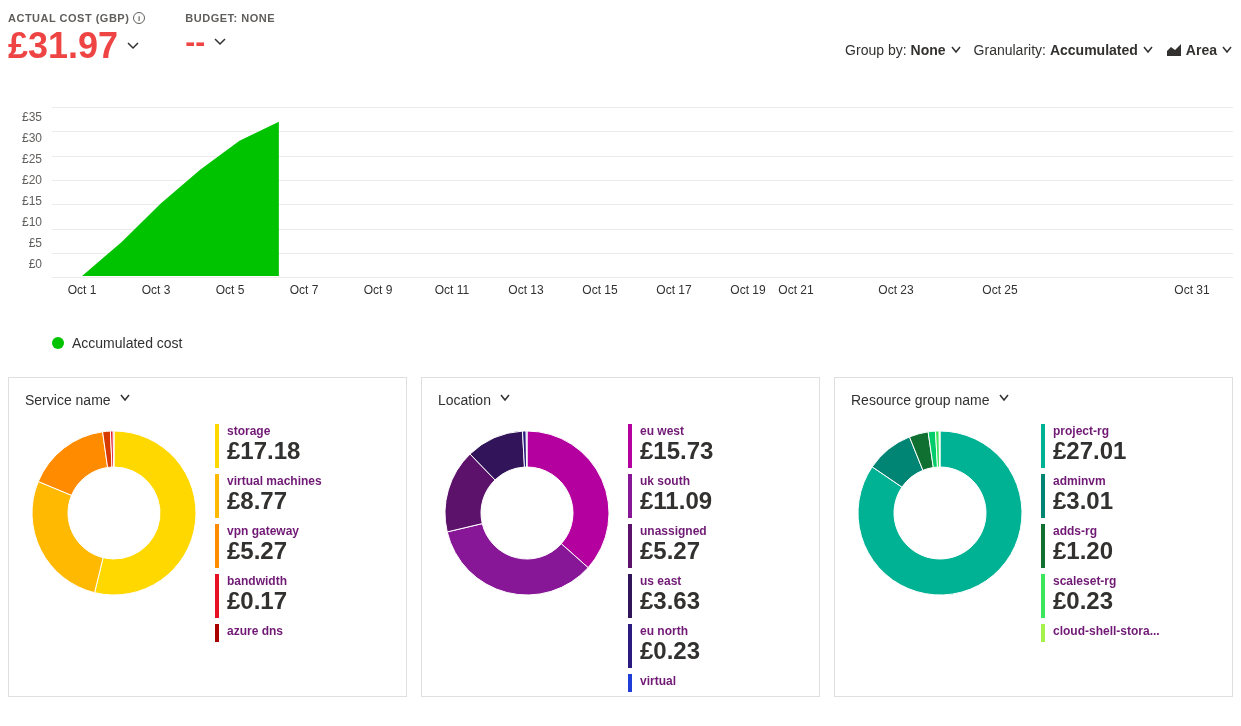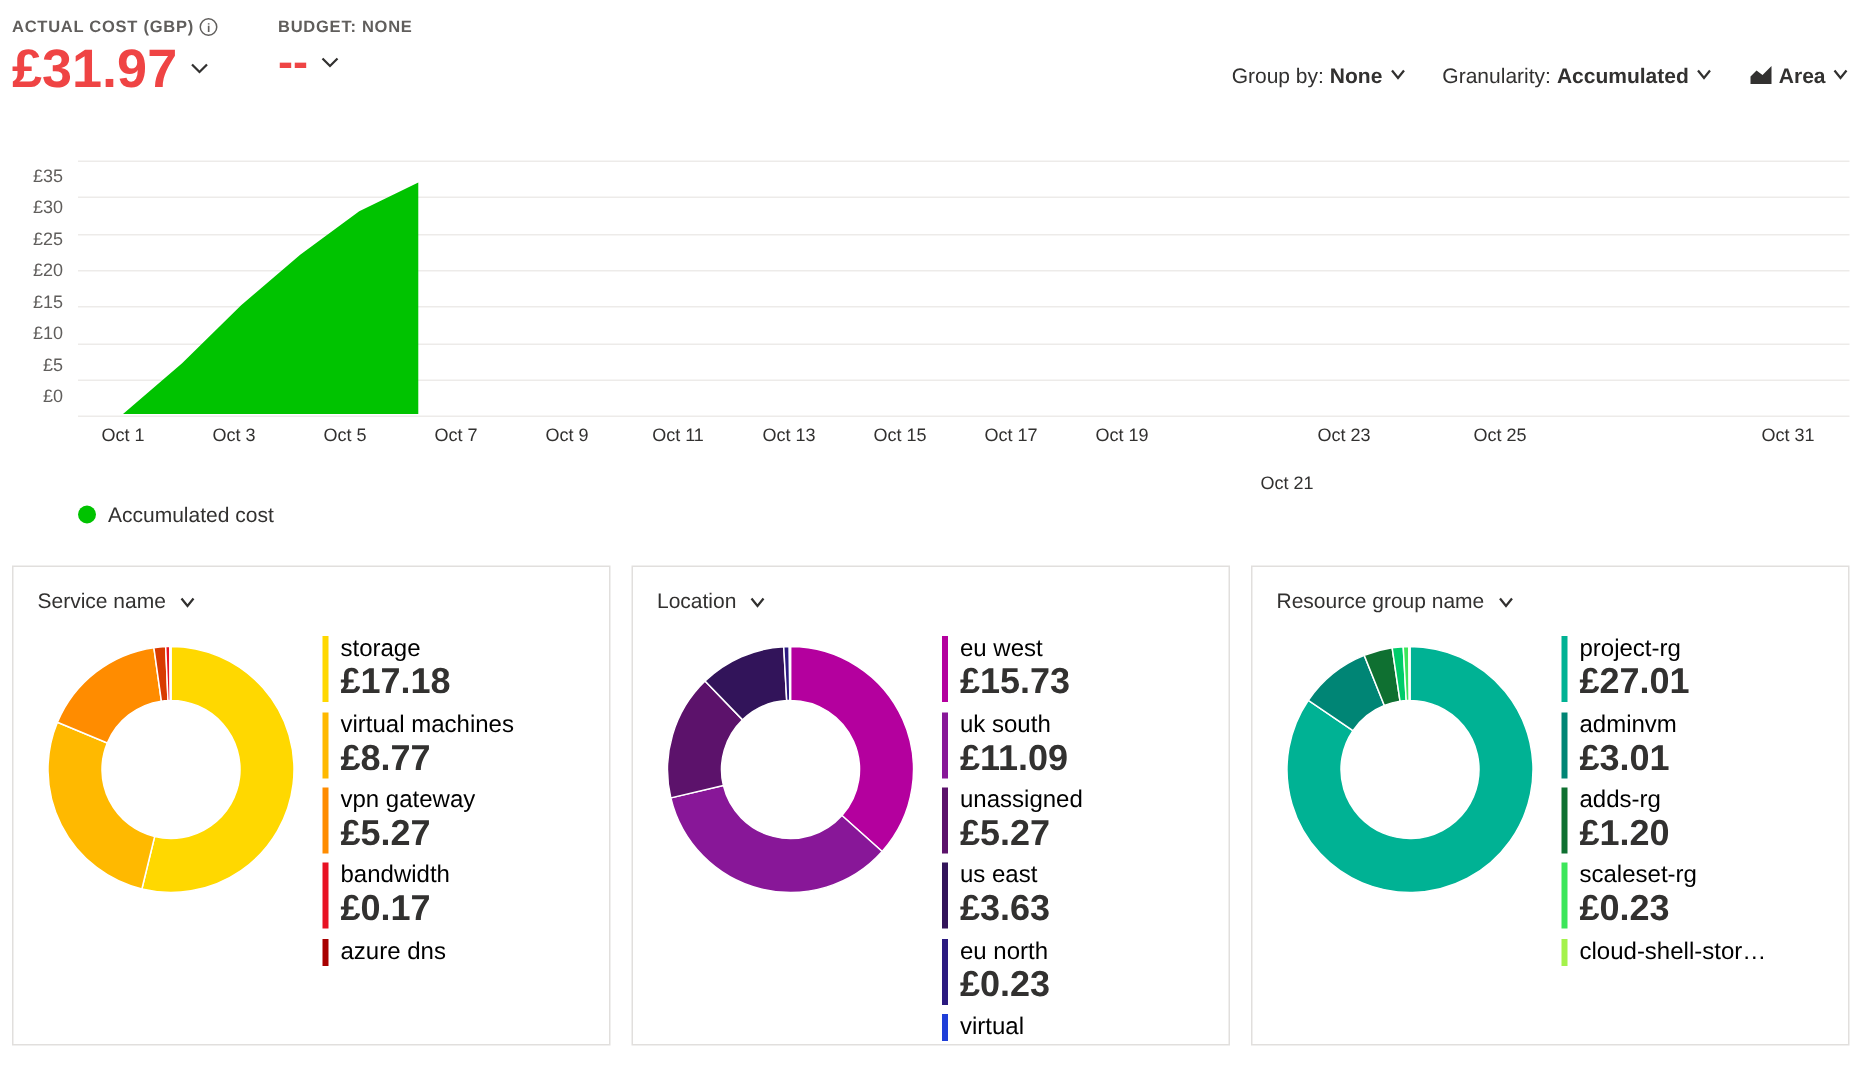--- a/index.html
+++ b/index.html
@@ -12,49 +12,49 @@
     overflow: hidden;
     padding: 0 8px;
   }
   .top-row { display: flex; align-items: flex-start; padding-top: 12px; }
   .metric-block { margin-right: 40px; }
   .metric-label { font-size: 11px; color: #605e5c; letter-spacing: 0.5px; font-weight: 600; display: flex; align-items: center; gap: 4px; }
   .metric-value-row { display: flex; align-items: center; gap: 8px; }
   .metric-value { font-size: 36px; font-weight: 600; color: #ef4444; line-height: 1.2; }
   .metric-value.small { font-size: 30px; }
   .spacer { flex: 1; }
-  .controls { display: flex; align-items: center; gap: 24px; font-size: 14px; color: #323130; margin-top: 30px; }
+  .controls { display: flex; align-items: center; gap: 12px; font-size: 14px; color: #323130; margin-top: 30px; }
   .ctrl { display: flex; align-items: center; gap: 4px; cursor: pointer; }
   .ctrl .ctrl-val { font-weight: 600; }
   .info-icon { width:12px; height:12px; border:1px solid #605e5c; border-radius:50%; display:inline-flex; align-items:center; justify-content:center; font-size:8px; color:#605e5c; }
 
   
   .chart-area-container { margin-top: 40px; position: relative; }
   .yaxis { position:absolute; left:0; top:0; text-align:right; font-size:12px; color:#605e5c; }
   .yaxis div { height: 21px; line-height:21px; width: 34px; }
   .plot { margin-left: 44px; height: 170px; position: relative; border-bottom: 1px solid transparent; }
   .gridline { position:absolute; left:0; right:0; border-top:1px solid #edebe9; }
   .area-svg { position:absolute; left:0; bottom:0; width:100%; height:100%; }
   .xaxis { margin-left:44px; display:flex; font-size:12px; color:#323130; margin-top:6px; }
   .xaxis .tick { flex:0 0 auto; }
   .legend-row { display:flex; align-items:center; gap:8px; margin-left:44px; margin-top:34px; font-size:14px; }
   .dot { width:12px; height:12px; border-radius:50%; background:#00c300; }
 
   
   .cards { display:flex; gap:14px; margin-top:26px; }
   .card { border:1px solid #e1dfdd; flex:1; padding:14px 16px 8px 16px; height:320px; overflow:hidden; }
-  .card-title-row { display:flex; align-items:flex-end; gap:8px; font-size:14px; margin-bottom:16px; cursor:pointer; }
+  .card-title-row { display:flex; align-items:flex-start; gap:8px; font-size:14px; margin-bottom:16px; cursor:pointer; }
   .card-body { display:flex; gap:12px; align-items:flex-start; }
   .donut-wrap { width:178px; height:178px; flex:0 0 auto; }
   .breakdown { flex:1; display:flex; flex-direction:column; gap:6px; min-width:0; }
   .bitem { display:flex; gap:8px; align-items:flex-start; min-width:0;}
   .bar { width:4px; height:44px; flex:0 0 auto; }
   .bitem.short .bar { height:18px; }
   .btexts { display:flex; flex-direction:column; min-width:0; }
-  .blabel { font-size:16px; color:#000000; white-space:nowrap; overflow:hidden; text-overflow:ellipsis; max-width:130px;}
+  .blabel { font-size:12px; color:#701a75; white-space:nowrap; overflow:hidden; text-overflow:ellipsis; max-width:130px;font-weight:bold;}
   .bvalue { font-size:24px; font-weight:600; color:#323130; line-height:1.1; }
 
   svg.chev-svg path { stroke:#323130; stroke-width:1.5; fill:none; }
   .chart-icon { width:16px; height:14px; display:inline-block;}
 </style>
 </head>
 <body>
 
 <div class="top-row">
   <div class="metric-block">
@@ -137,21 +137,21 @@
       <span class="tick" style="position: absolute; left: 30px; transform: translateX(-50%);">Oct 1</span>
       <span class="tick" style="position: absolute; left: 104px; transform: translateX(-50%);">Oct 3</span>
       <span class="tick" style="position: absolute; left: 178px; transform: translateX(-50%);">Oct 5</span>
       <span class="tick" style="position: absolute; left: 252px; transform: translateX(-50%);">Oct 7</span>
       <span class="tick" style="position: absolute; left: 326px; transform: translateX(-50%);">Oct 9</span>
       <span class="tick" style="position: absolute; left: 400px; transform: translateX(-50%);">Oct 11</span>
       <span class="tick" style="position: absolute; left: 474px; transform: translateX(-50%);">Oct 13</span>
       <span class="tick" style="position: absolute; left: 548px; transform: translateX(-50%);">Oct 15</span>
       <span class="tick" style="position: absolute; left: 622px; transform: translateX(-50%);">Oct 17</span>
       <span class="tick" style="position: absolute; left: 696px; transform: translateX(-50%);">Oct 19</span>
-      <span class="tick" style="position: absolute; left: 806px; transform: translateX(-50%); margin-top: 32px;">Oct 21</span>
+      <span class="tick" style="position: absolute; left: 744px; transform: translateX(-50%);">Oct 21</span>
       <span class="tick" style="position: absolute; left: 844px; transform: translateX(-50%);">Oct 23</span>
       <span class="tick" style="position: absolute; left: 948px; transform: translateX(-50%);">Oct 25</span>
       <span class="tick" style="position: absolute; left: 1140px; transform: translateX(-50%);">Oct 31</span>
     </div>
   <div class="legend-row">
     <span class="dot"></span>
     <span>Accumulated cost</span>
   </div>
 </div>
 

